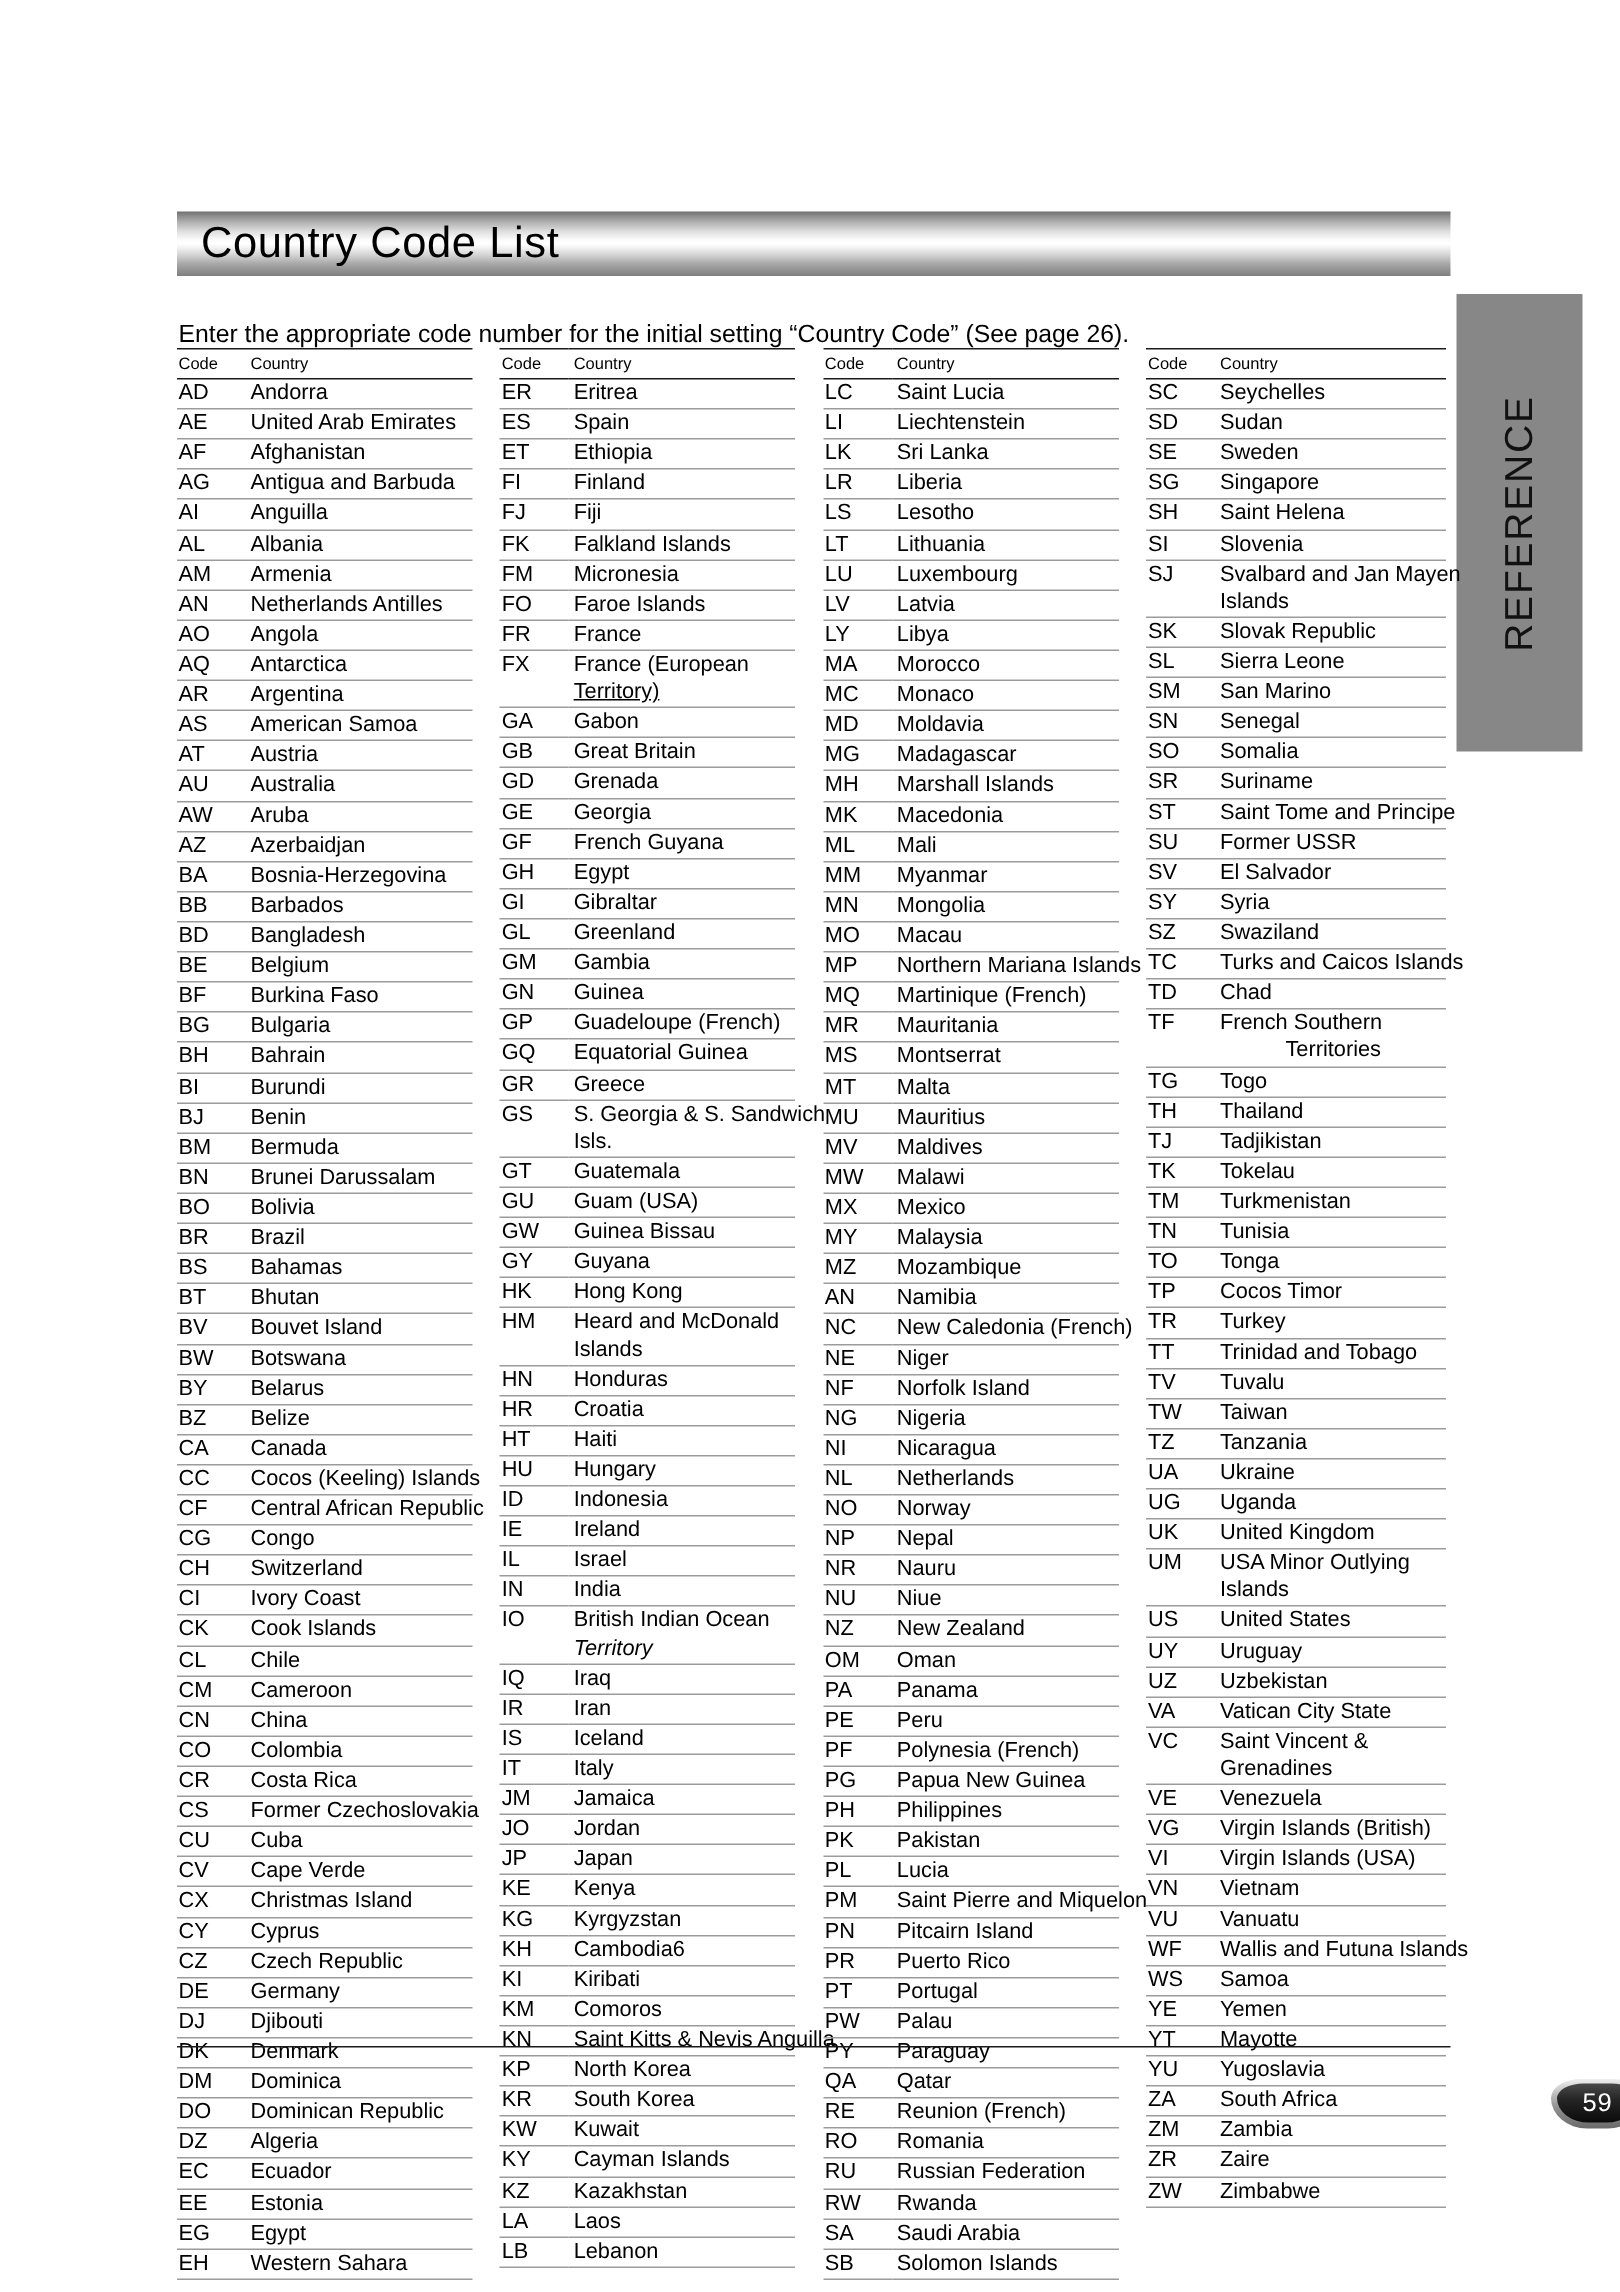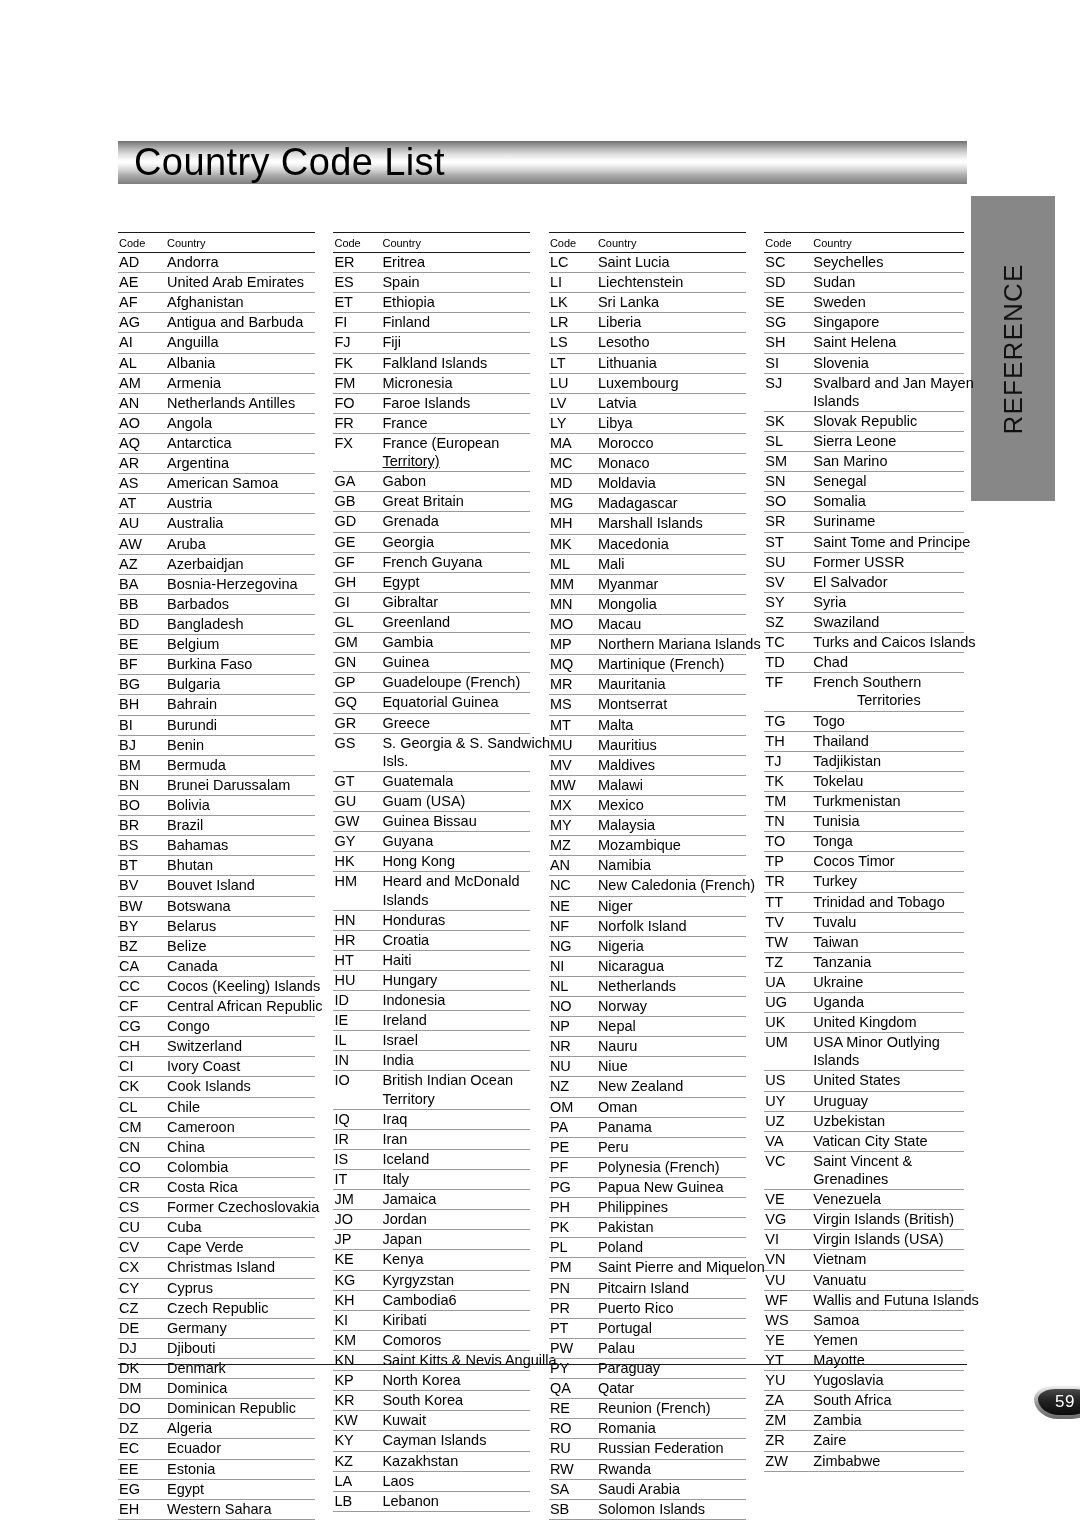--- a/index.html
+++ b/index.html
@@ -56,21 +56,21 @@
       #f2f2f2 56%,
       #d2d2d2 68%,
       #ababab 80%,
       #949494 90%,
       #7e7e7e 100%);
     display: flex;
     align-items: center;
   }
   .titlebar .title-text {
     padding-left: 16px;
-    font-size: 38px;
+    font-size: 29px;
     font-weight: 400;
     letter-spacing: 0.4px;
     color: #000;
     line-height: 1;
     margin-top: -1px;
   }
 
   
   .intro {
     position: absolute;
@@ -184,20 +184,21 @@
 <div class="ref-tab">
   <span class="ref-text">REFERENCE</span>
 </div>
 
 <div class="page">
 
   <div class="titlebar">
     <span class="title-text">Country Code List</span>
   </div>
 
+  <p class="intro">Enter the appropriate code number for the initial setting “Country Code” (See page 26).</p>
 
   <div class="columns" id="columns-root">
       <div class="col">
         <table>
           <thead>
             <tr>
               <th class="c-code">Code</th>
               <th class="c-name">Country</th>
             </tr>
           </thead>
@@ -629,21 +630,21 @@
             <tr>
               <td class="c-code">IN</td>
               <td class="c-name">India</td>
             </tr>
             <tr class="haswrap">
               <td class="c-code">IO</td>
               <td class="c-name">British Indian Ocean</td>
             </tr>
             <tr class="cont" style="border-bottom: none;">
               <td class="c-code" style="border-bottom: 1px solid rgb(155, 155, 155);"></td>
-              <td class="c-name" style="border-bottom: 1px solid rgb(155, 155, 155);">Territory</td>
+              <td class="c-name" style="border-bottom: 1px solid rgb(155, 155, 155); font-style: italic;">Territory</td>
             </tr>
             <tr>
               <td class="c-code">IQ</td>
               <td class="c-name">Iraq</td>
             </tr>
             <tr>
               <td class="c-code">IR</td>
               <td class="c-name">Iran</td>
             </tr>
             <tr>
@@ -921,21 +922,21 @@
             <tr>
               <td class="c-code">PH</td>
               <td class="c-name">Philippines</td>
             </tr>
             <tr>
               <td class="c-code">PK</td>
               <td class="c-name">Pakistan</td>
             </tr>
             <tr>
               <td class="c-code">PL</td>
-              <td class="c-name">Poland</td>
+              <td class="c-name">Lucia</td>
             </tr>
             <tr>
               <td class="c-code">PM</td>
               <td class="c-name">Saint Pierre and Miquelon</td>
             </tr>
             <tr>
               <td class="c-code">PN</td>
               <td class="c-name">Pitcairn Island</td>
             </tr>
             <tr>

